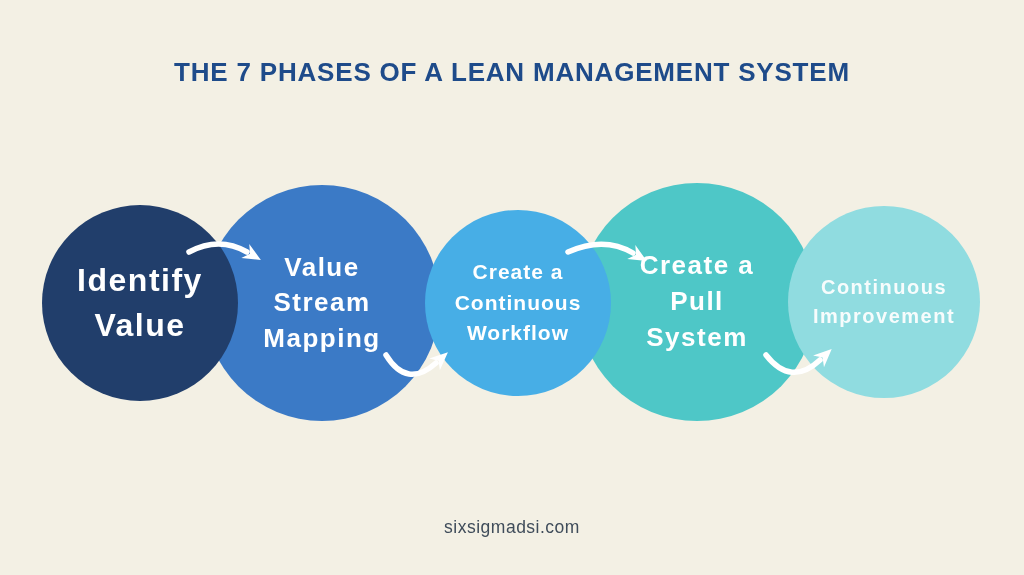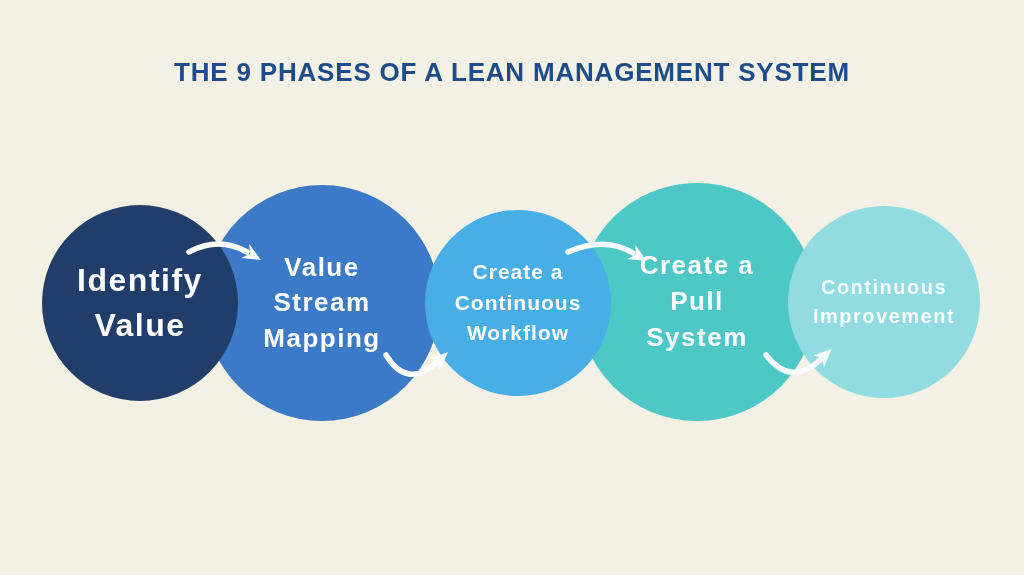--- a/index.html
+++ b/index.html
@@ -67,21 +67,21 @@
     text-align: center;
     font-size: 17.5px;
     letter-spacing: 0.5px;
   }
 </style>
 </head>
 <body>
 
 <div class="canvas" style="background-color: rgb(243, 240, 228);">
 
-  <h1 class="title" style="color: rgb(30, 75, 138);">THE 9 PHASES OF A LEAN MANAGEMENT SYSTEM</h1>
+  <h1 class="title" style="color: rgb(30, 75, 138);">THE 7 PHASES OF A LEAN MANAGEMENT SYSTEM</h1>
 
   <div class="stage">
 
     <div class="circle c1" style="background-color: rgb(33, 62, 107);">
       <p class="circle-label" style="color: rgb(255, 255, 255);">Identify
 Value</p>
     </div>
 
     <div class="circle c2" style="background-color: rgb(59, 122, 198);">
       <p class="circle-label" style="color: rgb(255, 255, 255);">Value
@@ -113,14 +113,15 @@
         </marker>
       </defs>
       <path class="arrow-path" d="M 189 252 Q 219 236 247 252" fill="none" stroke-width="5.5" stroke-linecap="round" marker-end="url(#ah)" stroke="#ffffff"></path>
       <path class="arrow-path" d="M 386 355 Q 407 389 436 363" fill="none" stroke-width="5.5" stroke-linecap="round" marker-end="url(#ah)" stroke="#ffffff"></path>
       <path class="arrow-path" d="M 568 252 Q 604 236 633 253" fill="none" stroke-width="5.5" stroke-linecap="round" marker-end="url(#ah)" stroke="#ffffff"></path>
       <path class="arrow-path" d="M 766 355 Q 791 387 820 360" fill="none" stroke-width="5.5" stroke-linecap="round" marker-end="url(#ah)" stroke="#ffffff"></path>
     </svg>
 
   </div>
 
+  <p class="footer" style="color: rgb(63, 76, 90);">sixsigmadsi.com</p>
 
 </div>
 
 </body></html>

